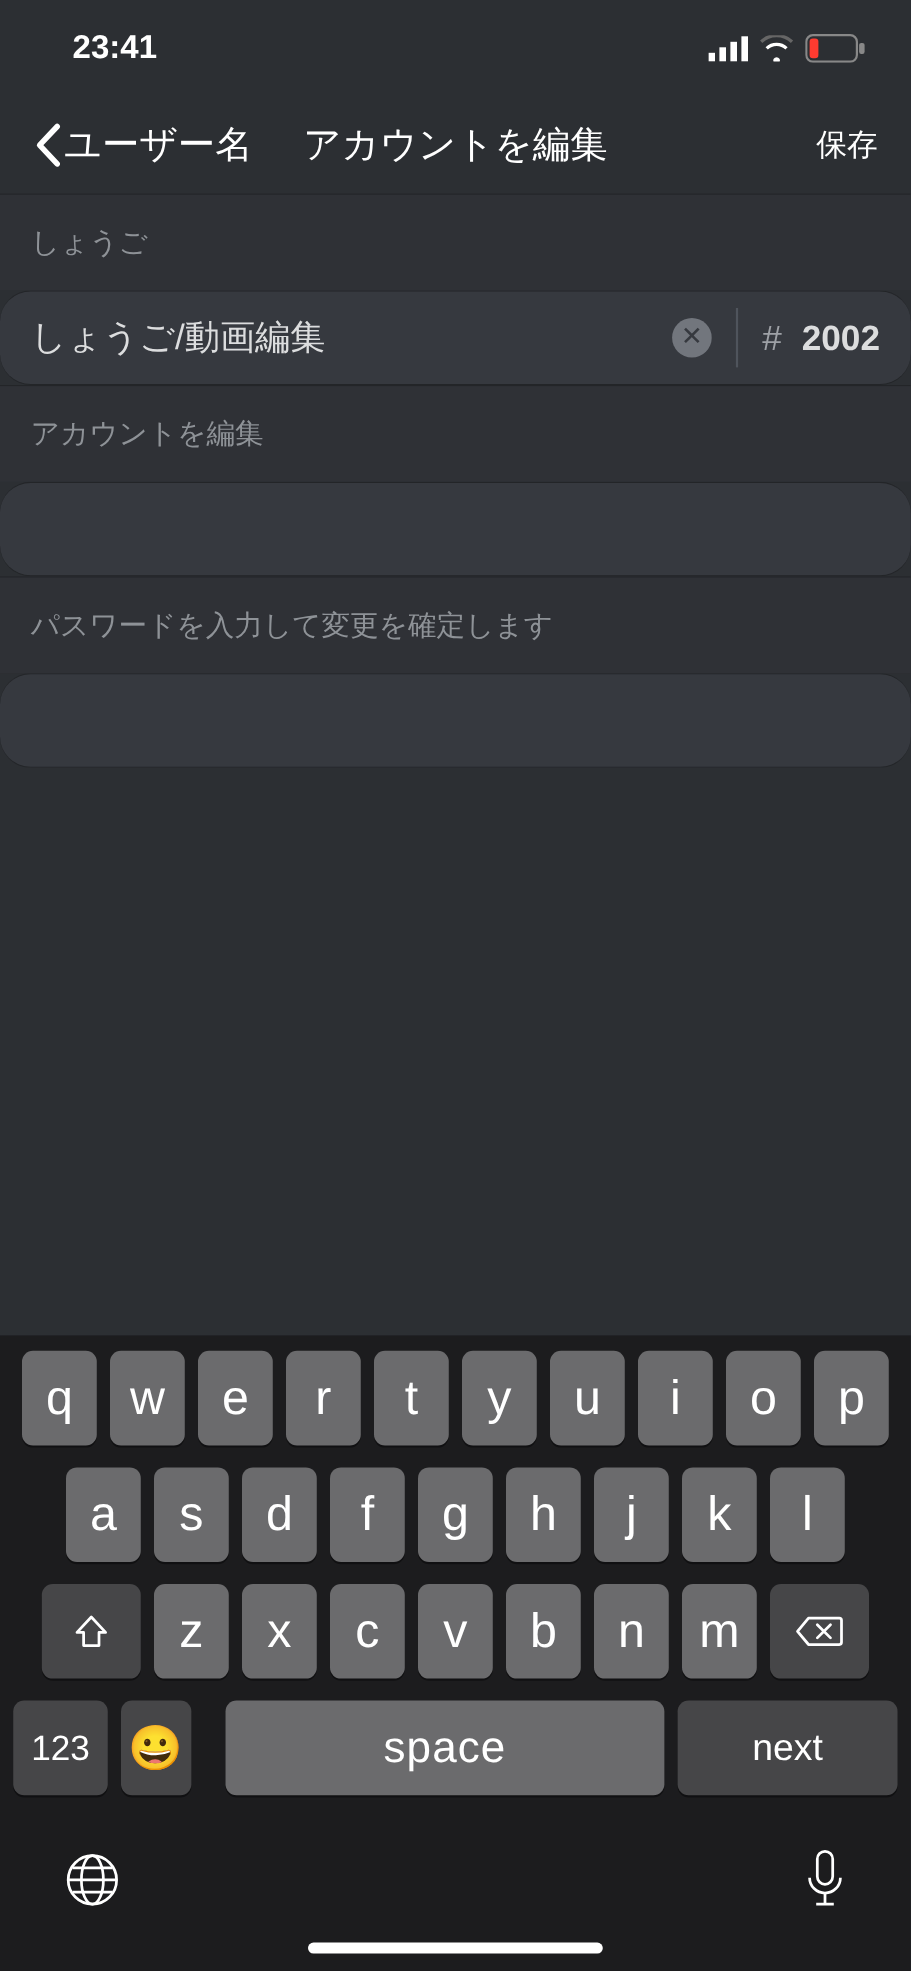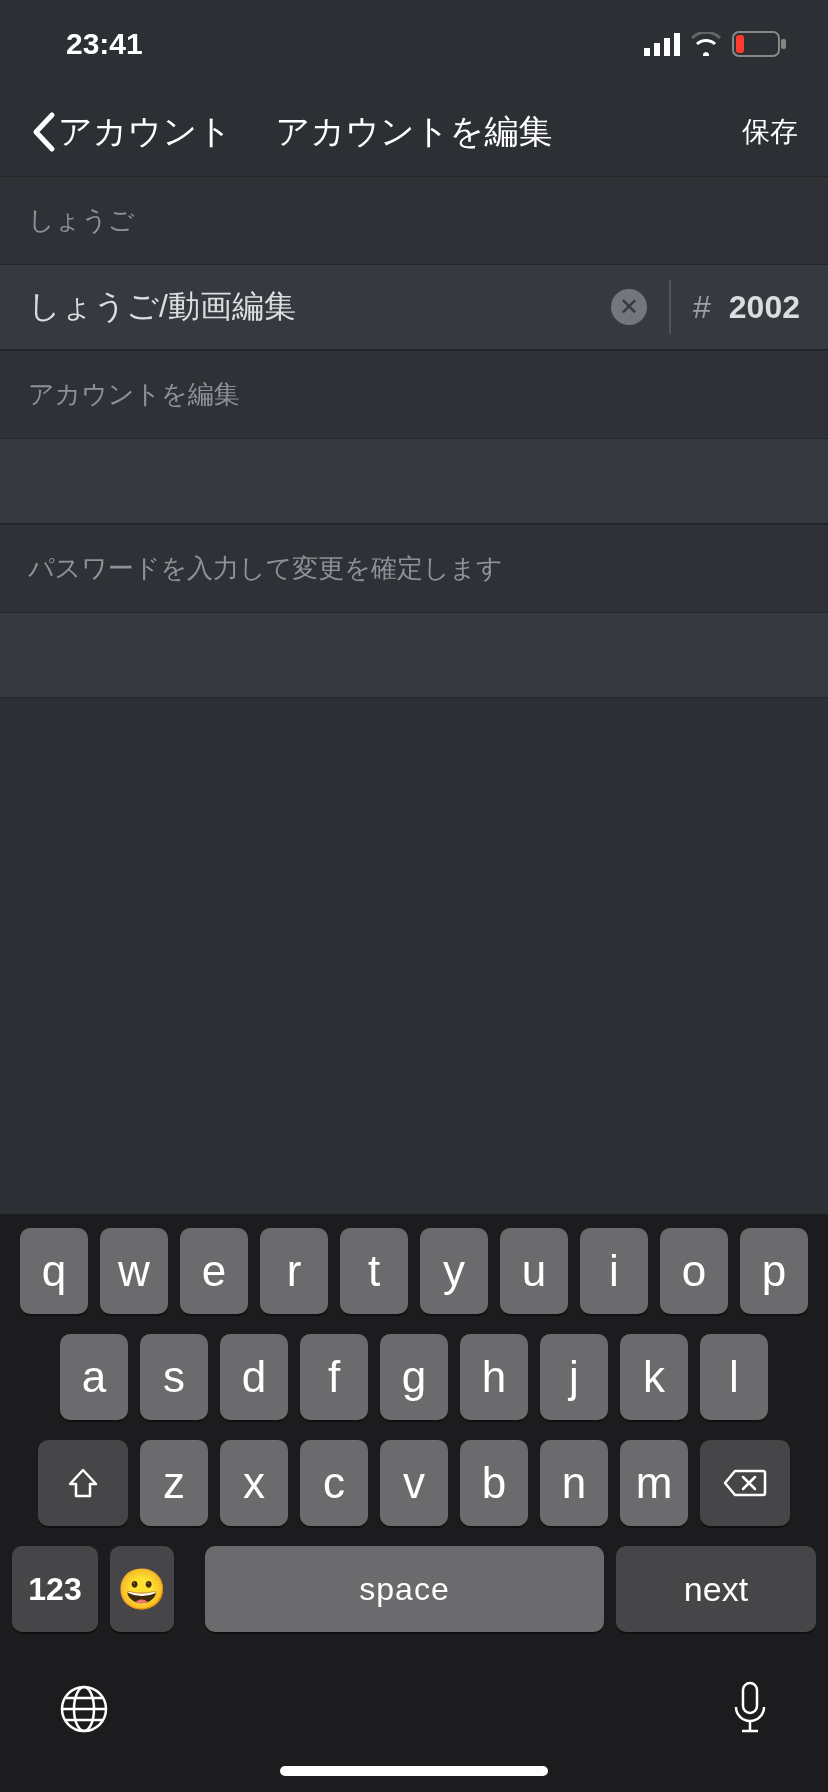--- a/index.html
+++ b/index.html
@@ -10,37 +10,37 @@
   .status-right { display:flex; align-items:center; gap:10px; }
 
   
   .nav-bar { height:88px; display:flex; align-items:center; padding:0 30px; position:relative; }
   .nav-back { display:flex; align-items:center; gap:2px; font-size:34px; color:#fff; }
   .nav-title { position:absolute; left:50%; transform:translateX(-50%); font-size:34px; font-weight:500; }
   .nav-save { position:absolute; right:30px; font-size:28px; color:#fff; }
 
   
   .section-label { background:#2f3136; color:#8e9297; font-size:26px; padding:26px 28px; border-top:1px solid #232528;}
-  .field-row { background:#36393f; display:flex; align-items:center; height:86px; border-top:1px solid #232528; border-bottom:1px solid #232528; }
+  .field-row { background:#36393f; display:flex; align-items:center; height:86px; border-top:1px solid #232528; border-bottom:1px solid #232528;border-radius:28px; }
   .field-row input { background:transparent; border:none; color:#dcddde; font-size:32px; padding:0 28px; flex:1; outline:none; height:100%; }
   .discrim-sep { width:2px; height:54px; background:#4f545c; }
   .discrim { color:#9ea1a6; font-size:32px; padding:0 28px 0 22px; display:flex; align-items:center; white-space:nowrap; }
   .discrim .num { color:#dcddde; margin-left:18px;font-weight:bold; }
   .clear-btn { width:36px; height:36px; border-radius:50%; background:#72767d; color:#36393f; display:flex; align-items:center; justify-content:center; font-size:24px; margin-right:22px; line-height:1; }
 
   
   .keyboard { position:absolute; bottom:0; left:0; right:0; background:#1c1c1e; padding:14px 8px 0 8px; }
   .krow { display:flex; justify-content:center; gap:12px; margin-bottom:20px; }
   .key { background:#6b6b6d; color:#fff; font-size:44px; border-radius:10px; height:86px; display:flex; align-items:center; justify-content:center; width:68px; box-shadow:0 2px 0 rgba(0,0,0,0.4); }
   .row2 { padding:0 38px; }
   .key-dark { background:#464648; }
   .key-shift, .key-del { width:90px; font-size:36px; }
-  .key-space { flex:1; font-size:32px; letter-spacing:1px;margin-left:19px; }
+  .key-space { flex:1; font-size:40px; letter-spacing:1px;margin-left:19px; }
   .key-next { width:200px; font-size:34px; }
-  .key-123 { width:86px; font-size:32px;font-weight:bold; }
+  .key-123 { width:86px; font-size:32px; }
   .key-emoji { width:64px; font-size:40px; }
   .row4 { gap:12px; padding:0 4px; }
 
   .kb-bottom { height:140px; display:flex; align-items:center; justify-content:space-between; padding:0 50px 26px 50px; }
   .home-ind { position:absolute; bottom:16px; left:50%; transform:translateX(-50%); width:268px; height:10px; background:#fff; border-radius:6px; }
 
   svg { display:block; }
 </style>
 </head>
 <body>
@@ -73,21 +73,21 @@
   </div>
 </div>
 
 <div class="nav-bar">
   <div class="nav-back">
     <span>
       <svg width="26" height="42" viewBox="0 0 26 42">
           <polyline points="22,4 6,21 22,38" stroke="#fff" stroke-width="5" fill="none" stroke-linecap="round" stroke-linejoin="round"></polyline>
         </svg>
     </span>
-    <span>アカウント</span>
+    <span>ユーザー名</span>
   </div>
   <div class="nav-title">アカウントを編集</div>
   <div class="nav-save">保存</div>
 </div>
 
 <div class="section-label">しょうご</div>
 <div class="field-row">
   <input type="text" value="しょうご/動画編集" style="">
   <div class="clear-btn">
     <span>✕</span>

